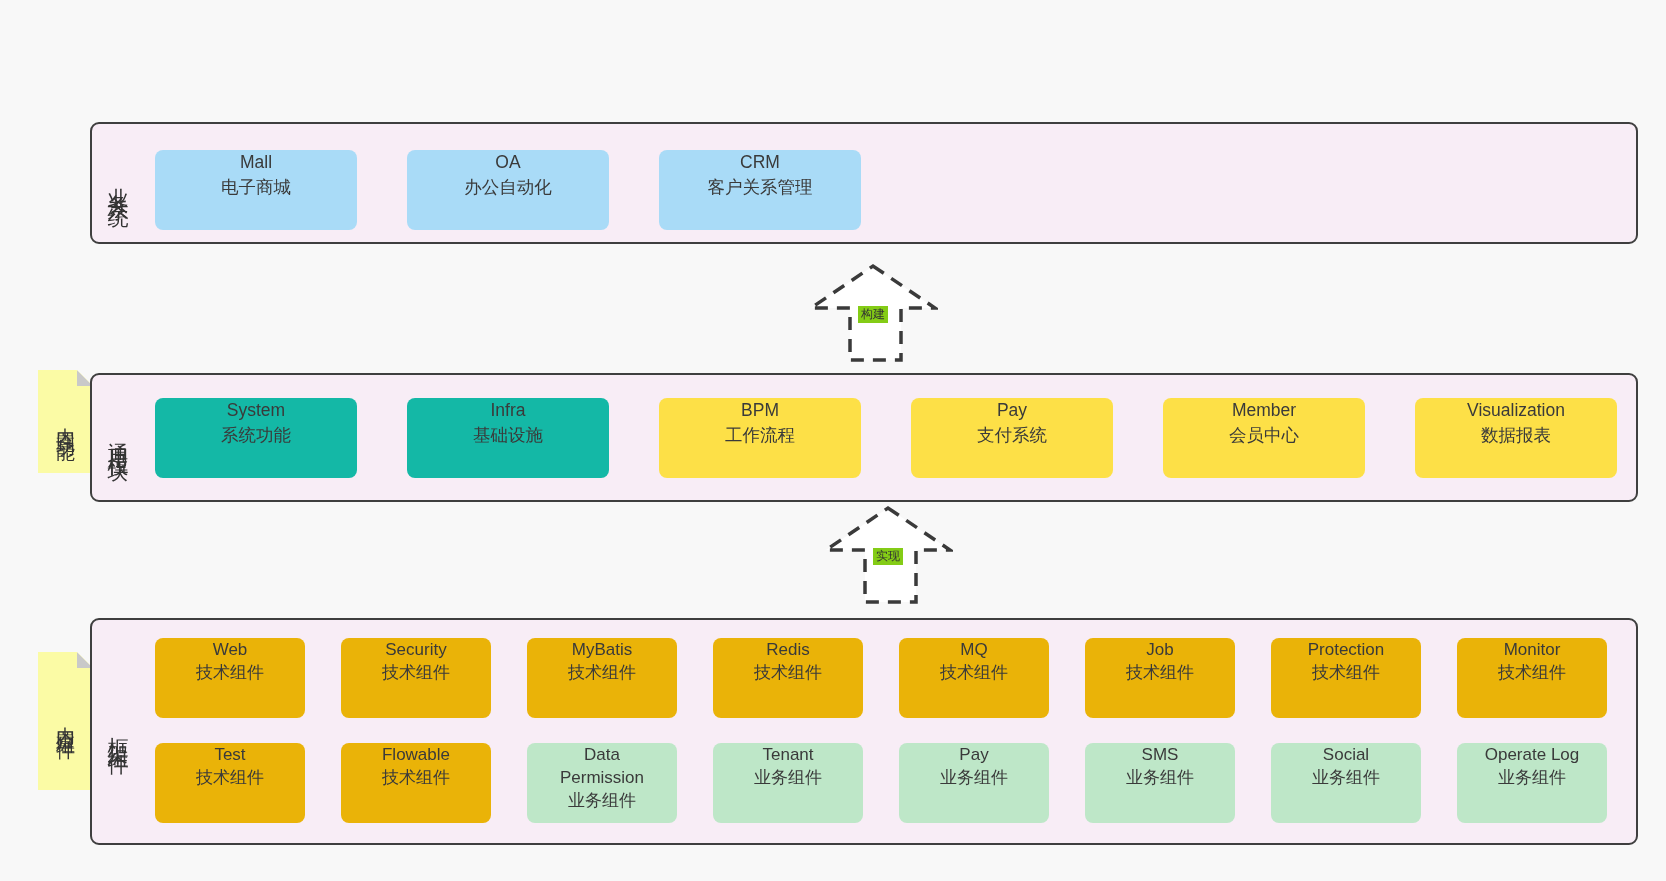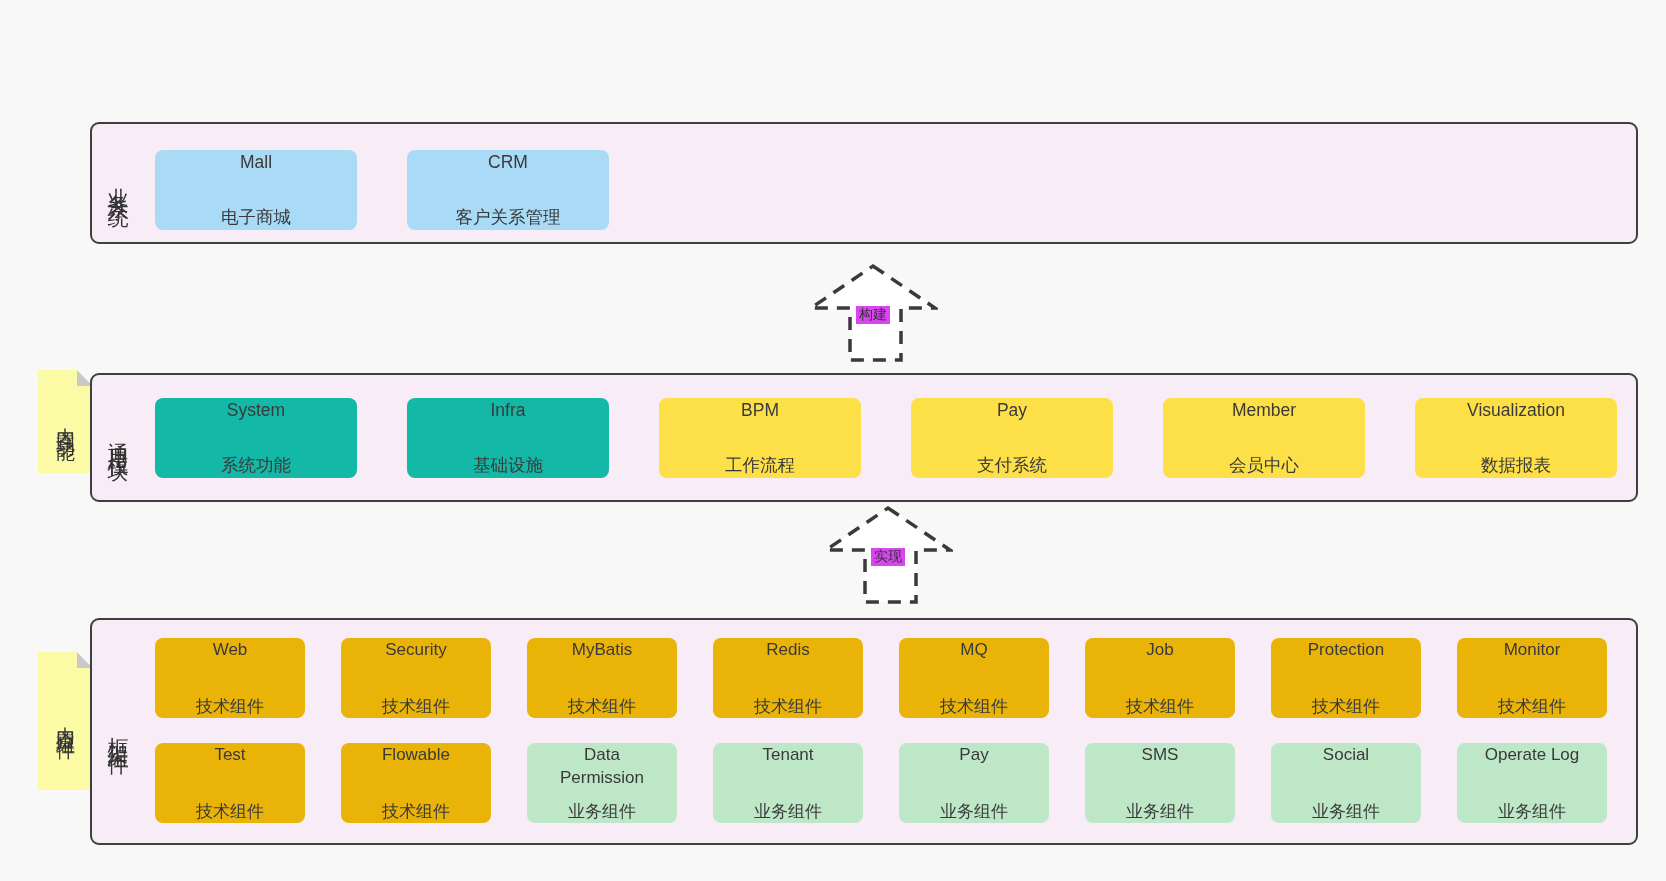--- a/index.html
+++ b/index.html
@@ -26,21 +26,21 @@
   
   .boxes{position:absolute;left:63px;display:flex;}
   .gap-lg{gap:50px;}
   .gap-sm{gap:36px;}
   #panel-business .boxes{top:26px;}
   #panel-modules .boxes{top:23px;}
   #panel-framework .row1{top:18px;}
   #panel-framework .row2{top:123px;}
   .box{
     border-radius:8px;height:80px;
-    display:flex;flex-direction:column;align-items:center;justify-content:space-between;
+    display:flex;flex-direction:column;align-items:center;justify-content:flex-start;
     text-align:center;
   }
   .box-lg{width:202px;}
   .box-sm{width:150px;}
   .box .t,.box .s{display:block;font-size:17.5px;line-height:25px;color:#3a3a3a;}
   .box-sm .t,.box-sm .s{font-size:17px;line-height:23px;}
   .box-sm .t{max-width:104px;}
   .blue{background:#a9dbf7;}
   .red{background:#14b8a6;}
   .pink{background:#fde047;}
@@ -62,34 +62,38 @@
     writing-mode:vertical-rl;text-orientation:upright;
     font-size:19px;letter-spacing:5px;color:#333;white-space:nowrap;
   }
   
   .arrow{position:absolute;width:130px;height:100px;z-index:1;}
   #arrow-build{left:808px;top:263px;}
   #arrow-implement{left:823px;top:505px;}
   .arrow svg{display:block;width:100%;height:100%;}
   .arrow-label{
     position:absolute;left:50%;top:43px;transform:translateX(-50%);
-    font-size:14px;color:#333;background:#d946ef;padding:0 3px;white-space:nowrap;
+    font-size:12px;color:#333;background:#84cc16;padding:0 3px;white-space:nowrap;
   }
 </style>
 </head>
 <body>
 
 <div class="panel" id="panel-business">
   <div class="panel-label">业务系统</div>
   <div class="boxes gap-lg">
     <div class="box box-lg blue">
       <span class="t">Mall</span>
       <span class="s">电子商城</span>
     </div>
     <div class="box box-lg blue">
+      <span class="t">OA</span>
+      <span class="s">办公自动化</span>
+    </div>
+    <div class="box box-lg blue">
       <span class="t">CRM</span>
       <span class="s">客户关系管理</span>
     </div>
   </div>
 </div>
 
 <div class="arrow" id="arrow-build">
   <svg viewBox="0 0 130 100">
     <path d="M65 3 L127 45 L93 45 L93 97 L42 97 L42 45 L3 45 Z" fill="#ffffff" stroke="#3a3a3a" stroke-width="3.5" stroke-dasharray="13 9"></path>
   </svg>

